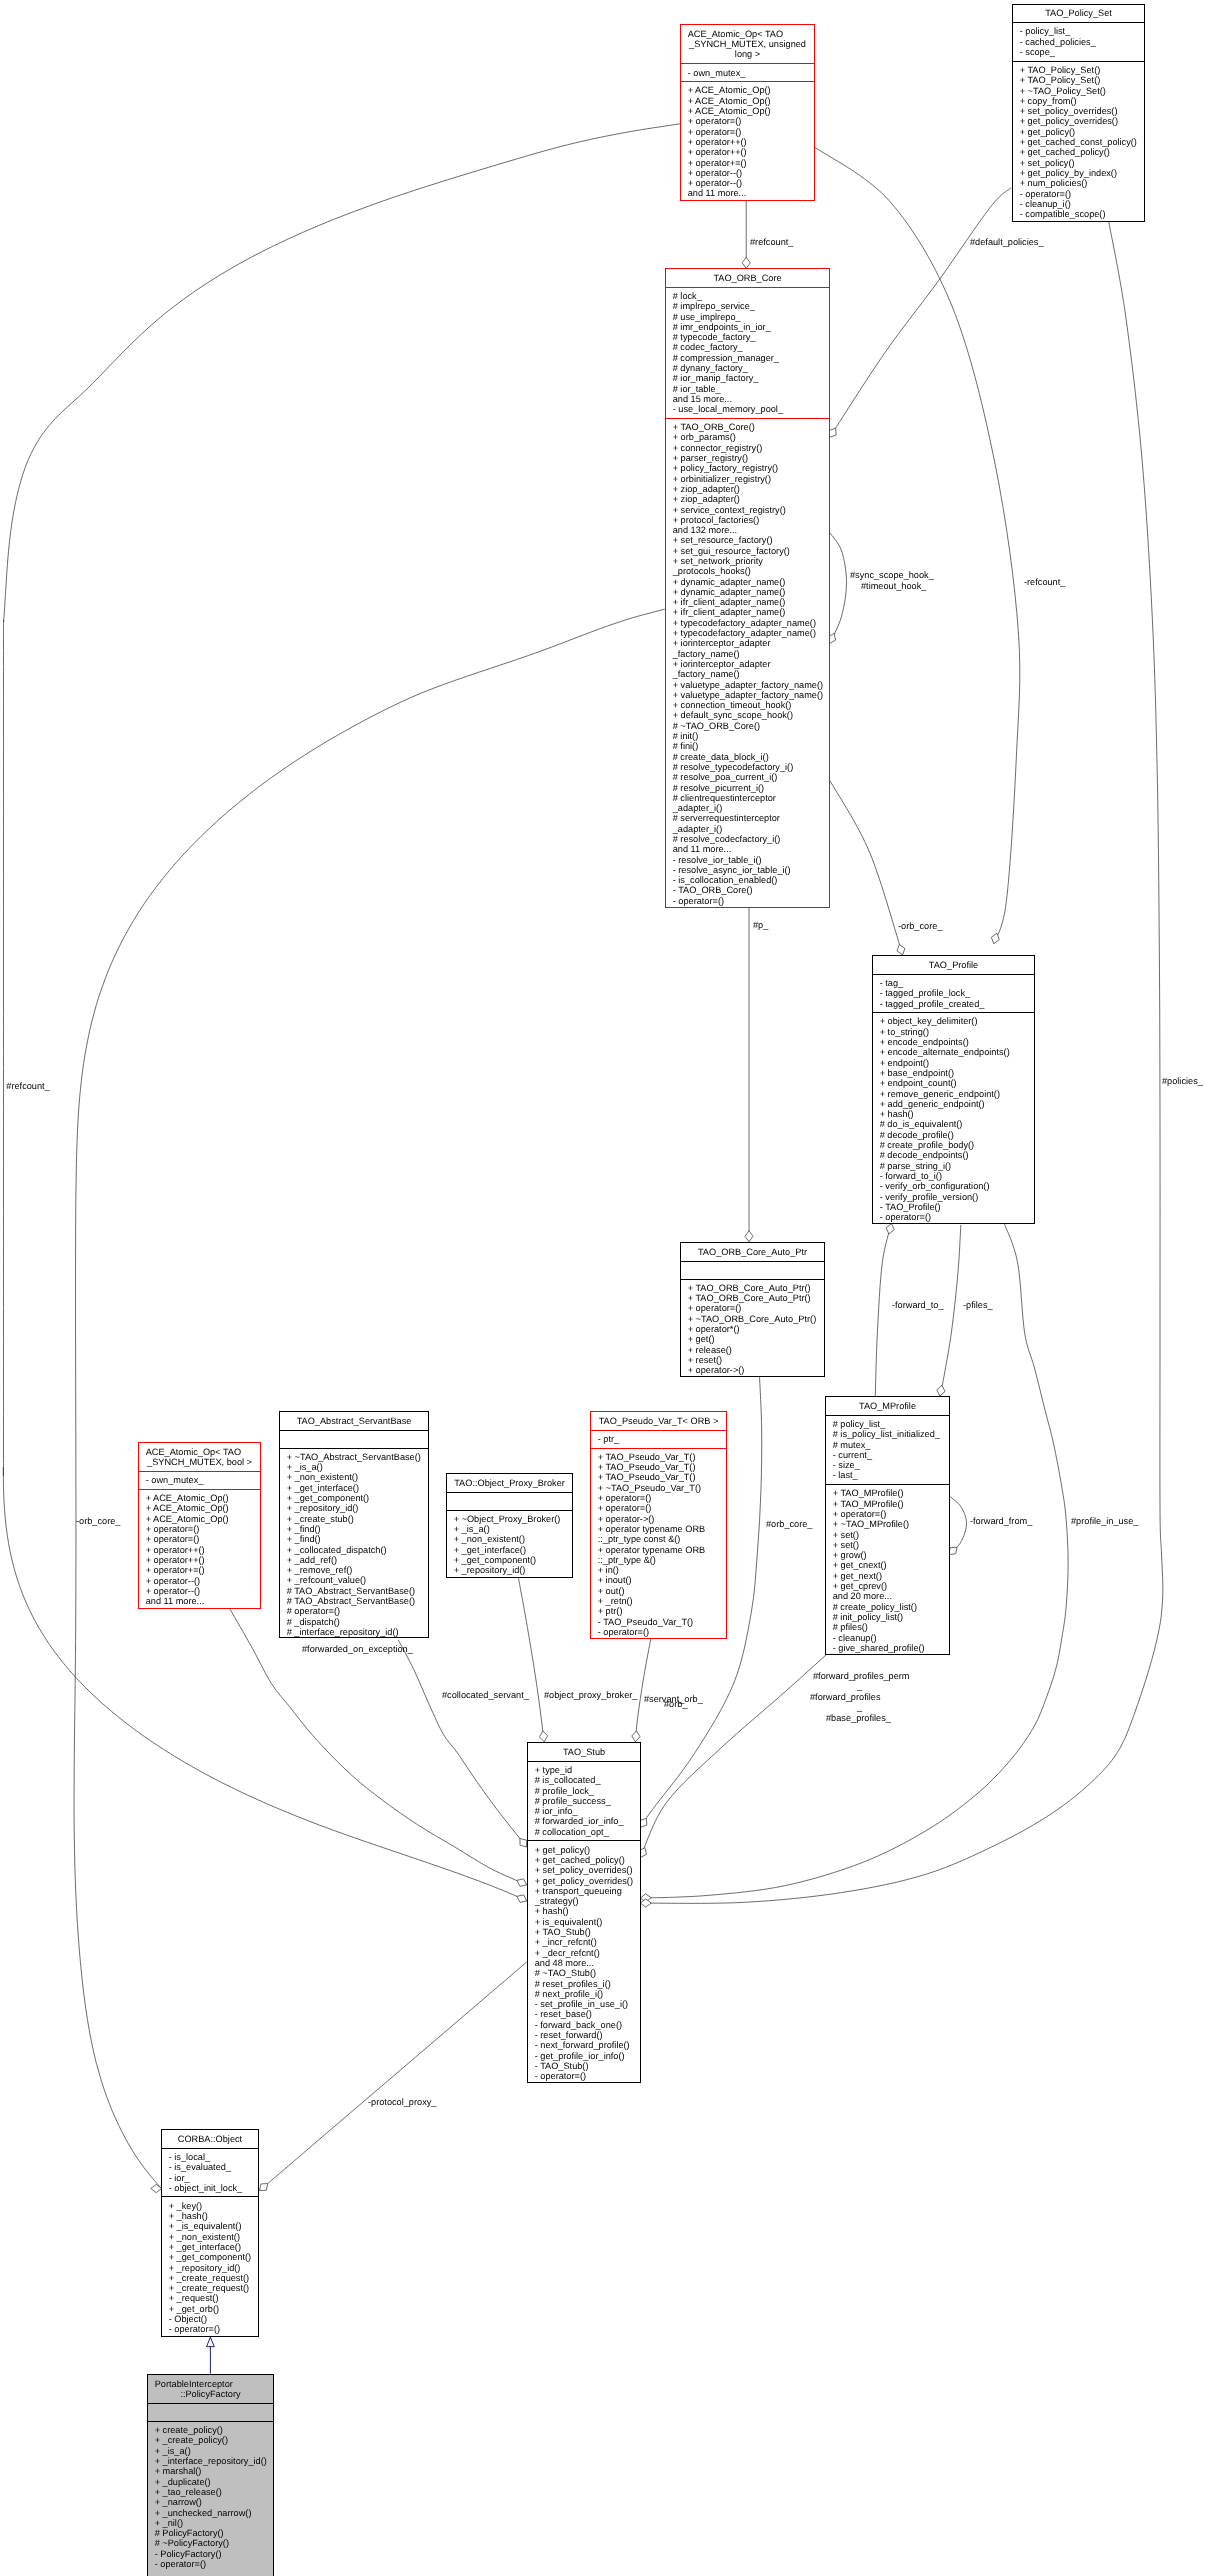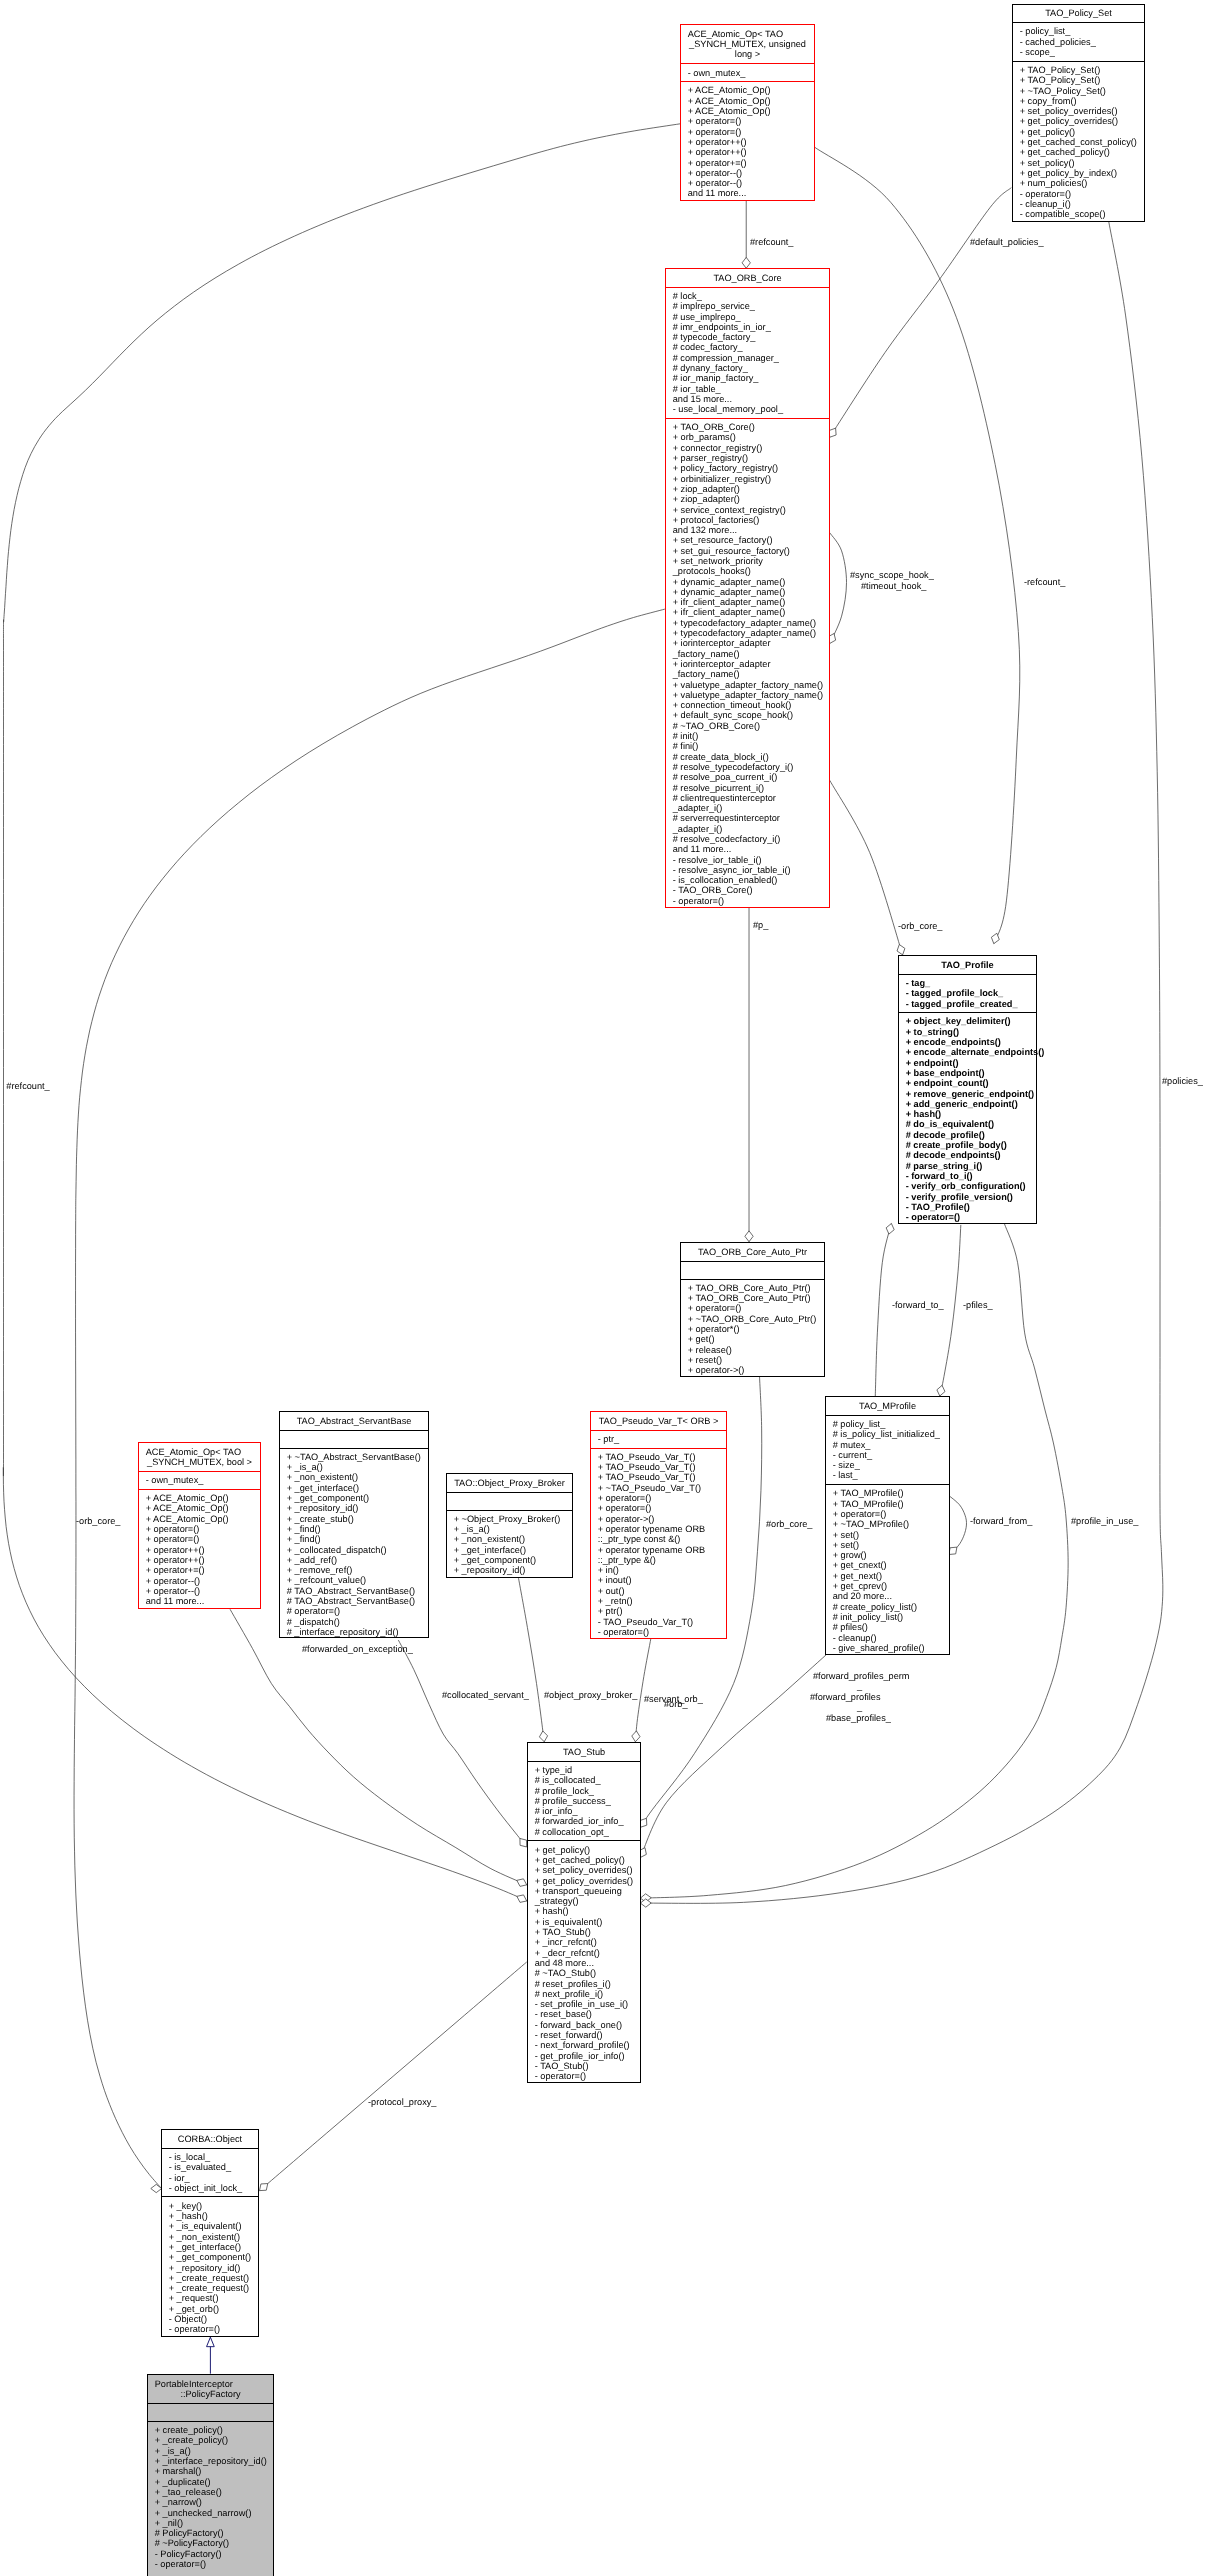--- a/index.html
+++ b/index.html
@@ -224,21 +224,21 @@
         <div class="uml-row">_adapter_i()</div>
         <div class="uml-row"># resolve_codecfactory_i()</div>
         <div class="uml-row">and 11 more...</div>
         <div class="uml-row">- resolve_ior_table_i()</div>
         <div class="uml-row">- resolve_async_ior_table_i()</div>
         <div class="uml-row">- is_collocation_enabled()</div>
         <div class="uml-row">- TAO_ORB_Core()</div>
         <div class="uml-row">- operator=()</div>
       </div>
     </div>
-    <div class="uml-node" style="left: 898px; top: 955px; width: 139px; height: 269px; font-weight: bold;">
+    <div class="uml-node" style="left: 872px; top: 955px; width: 163px; height: 269px;">
       <div class="uml-sec uml-title">
         <div class="uml-row">TAO_Profile</div>
       </div>
       <div class="uml-sec uml-body">
         <div class="uml-row">- tag_</div>
         <div class="uml-row">- tagged_profile_lock_</div>
         <div class="uml-row">- tagged_profile_created_</div>
       </div>
       <div class="uml-sec uml-body">
         <div class="uml-row">+ object_key_delimiter()</div>

